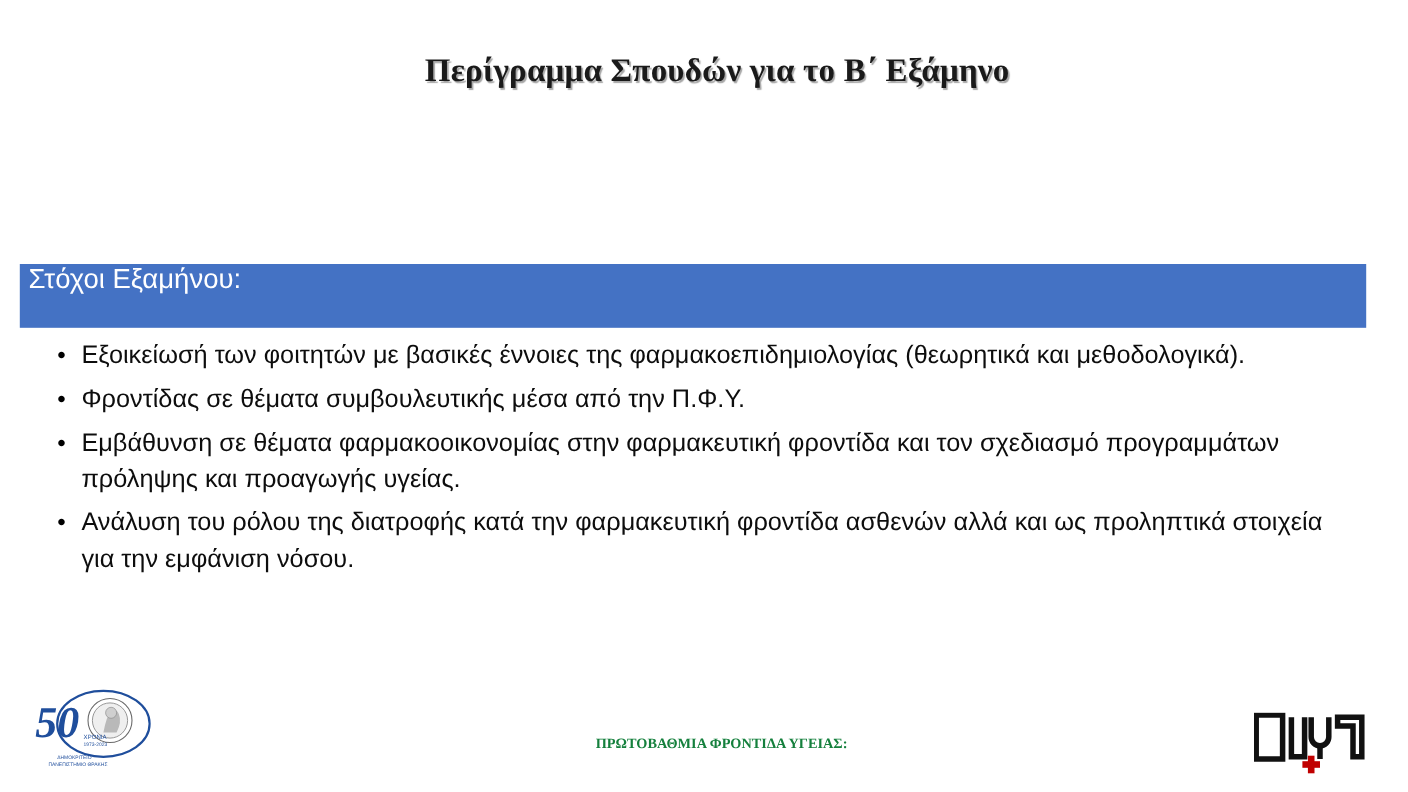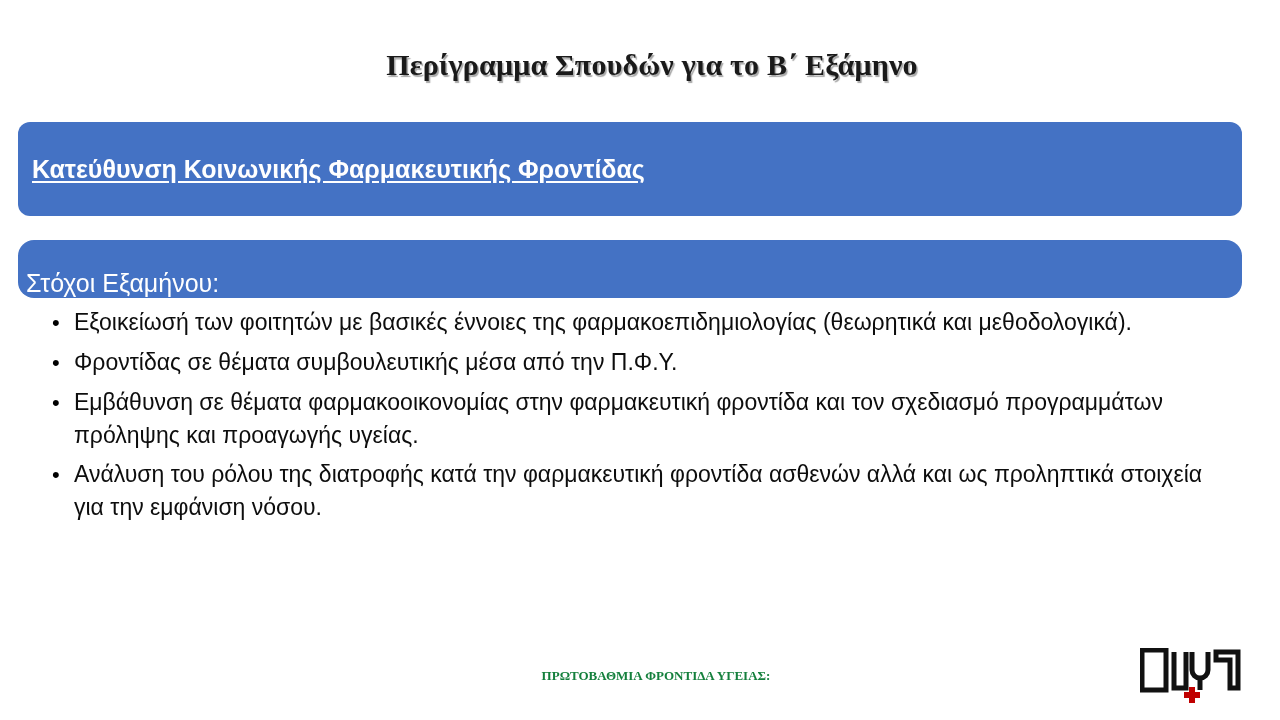--- a/index.html
+++ b/index.html
@@ -54,23 +54,23 @@
     font-size: 25px;
     font-weight: bold;
     text-decoration: underline;
     text-underline-offset: 3px;
   }
   .band-goals {
     left: 18px;
     top: 240px;
     width: 1224px;
     height: 58px;
-    border-radius: 16px;
+    border-radius: 0;
     display: flex;
-    align-items: flex-end;
+    align-items: flex-start;
     padding-left: 8px;
   }
   .band-goals .txt {
     font-size: 25px;
     font-weight: normal;
   }
   .bullets {
     position: absolute;
     left: 48px;
     top: 306px;
@@ -126,23 +126,20 @@
   }
   .logo-right svg { display: block; }
 </style>
 </head>
 <body>
 
 <div class="slide">
 
   <div class="slide-title">Περίγραμμα Σπουδών για το Β΄ Εξάμηνο</div>
 
-  <div class="band band-direction">
-    <span class="txt">Κατεύθυνση Κοινωνικής Φαρμακευτικής Φροντίδας</span>
-  </div>
 
   <div class="band band-goals">
     <span class="txt">Στόχοι Εξαμήνου:</span>
   </div>
 
   <div class="bullets">
     <div class="bullet">
       <span class="dot">•</span>
       <span class="text">Εξοικείωσή των φοιτητών με βασικές έννοιες της φαρμακοεπιδημιολογίας (θεωρητικά και μεθοδολογικά).</span>
     </div>
@@ -153,20 +150,34 @@
     <div class="bullet">
       <span class="dot">•</span>
       <span class="text">Εμβάθυνση σε θέματα φαρμακοοικονομίας στην φαρμακευτική φροντίδα και τον σχεδιασμό προγραμμάτων πρόληψης και προαγωγής υγείας.</span>
     </div>
     <div class="bullet">
       <span class="dot">•</span>
       <span class="text">Ανάλυση του ρόλου της διατροφής κατά την φαρμακευτική φροντίδα ασθενών αλλά και ως προληπτικά στοιχεία για την εμφάνιση νόσου.</span>
     </div>
   </div>
 
+  <div class="logo-left">
+    <svg width="130" height="80" viewBox="0 0 130 80" xmlns="http://www.w3.org/2000/svg">
+      <ellipse cx="72" cy="36" rx="42" ry="30" fill="none" stroke="#1f4e9c" stroke-width="2"></ellipse>
+      <circle cx="78" cy="33" r="20" fill="none" stroke="#6b6b6b" stroke-width="1"></circle>
+      <circle cx="78" cy="33" r="16" fill="#efefef" stroke="#8a8a8a" stroke-width="0.8"></circle>
+      <path d="M72 44 q3 -16 7 -19 q5 -3 7 2 q3 7 -2 17 z" fill="#b9b9b9"></path>
+      <circle cx="79" cy="26" r="5" fill="#cfcfcf" stroke="#8a8a8a" stroke-width="0.6"></circle>
+      <text x="10" y="48" font-family="Liberation Serif, serif" font-size="40" font-weight="bold" font-style="italic" fill="#1f4e9c">50</text>
+      <text x="54" y="50" font-family="Liberation Sans, sans-serif" font-size="5.5" fill="#1f4e9c">ΧΡΟΝΙΑ</text>
+      <text x="54" y="56" font-family="Liberation Sans, sans-serif" font-size="4.5" fill="#1f4e9c">1973-2023</text>
+      <text x="30" y="68" font-family="Liberation Sans, sans-serif" font-size="4.5" fill="#1f4e9c">ΔΗΜΟΚΡΙΤΕΙΟ</text>
+      <text x="22" y="74" font-family="Liberation Sans, sans-serif" font-size="4.5" fill="#1f4e9c">ΠΑΝΕΠΙΣΤΗΜΙΟ ΘΡΑΚΗΣ</text>
+    </svg>
+  </div>
 
   <div class="logo-right">
     <svg width="108" height="62" viewBox="0 0 108 62" xmlns="http://www.w3.org/2000/svg">
       <rect x="2" y="2" width="24" height="40" fill="none" stroke="#111" stroke-width="5"></rect>
       <path d="M34 4 v36 h12 v-36" fill="none" stroke="#111" stroke-width="5"></path>
       <path d="M52 4 v18 a8 8 0 0 0 16 0 v-18" fill="none" stroke="#111" stroke-width="5"></path>
       <path d="M60 30 v12" fill="none" stroke="#111" stroke-width="5"></path>
       <path d="M76 4 h22 v36 h-8 v-28 h-14 z" fill="none" stroke="#111" stroke-width="5"></path>
       <rect x="44" y="44" width="16" height="6" fill="#c00000"></rect>
       <rect x="49" y="39" width="6" height="16" fill="#c00000"></rect>

